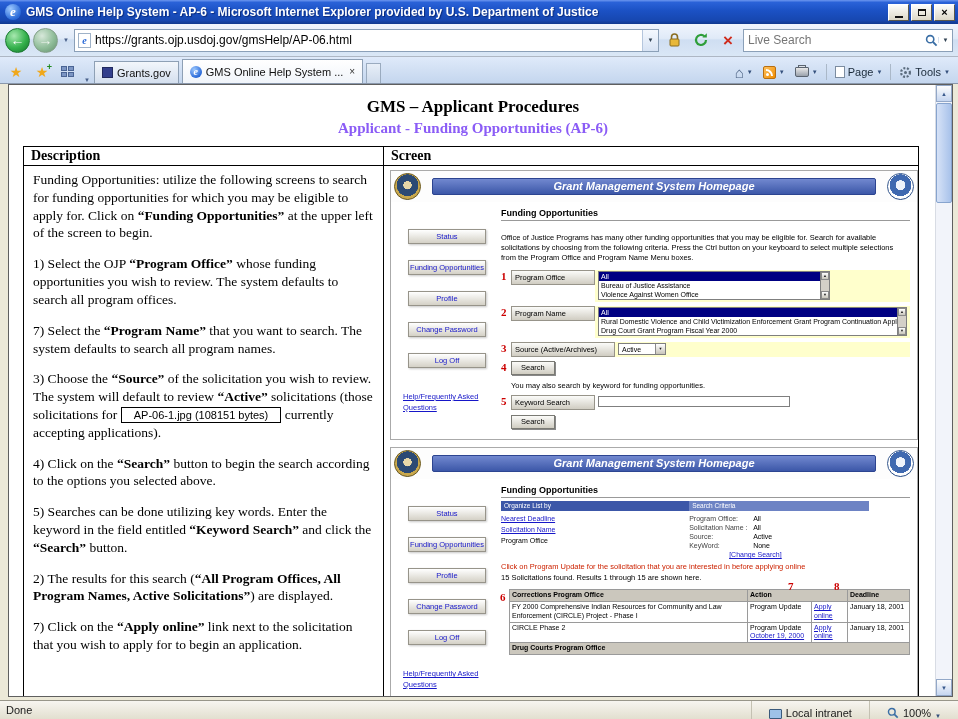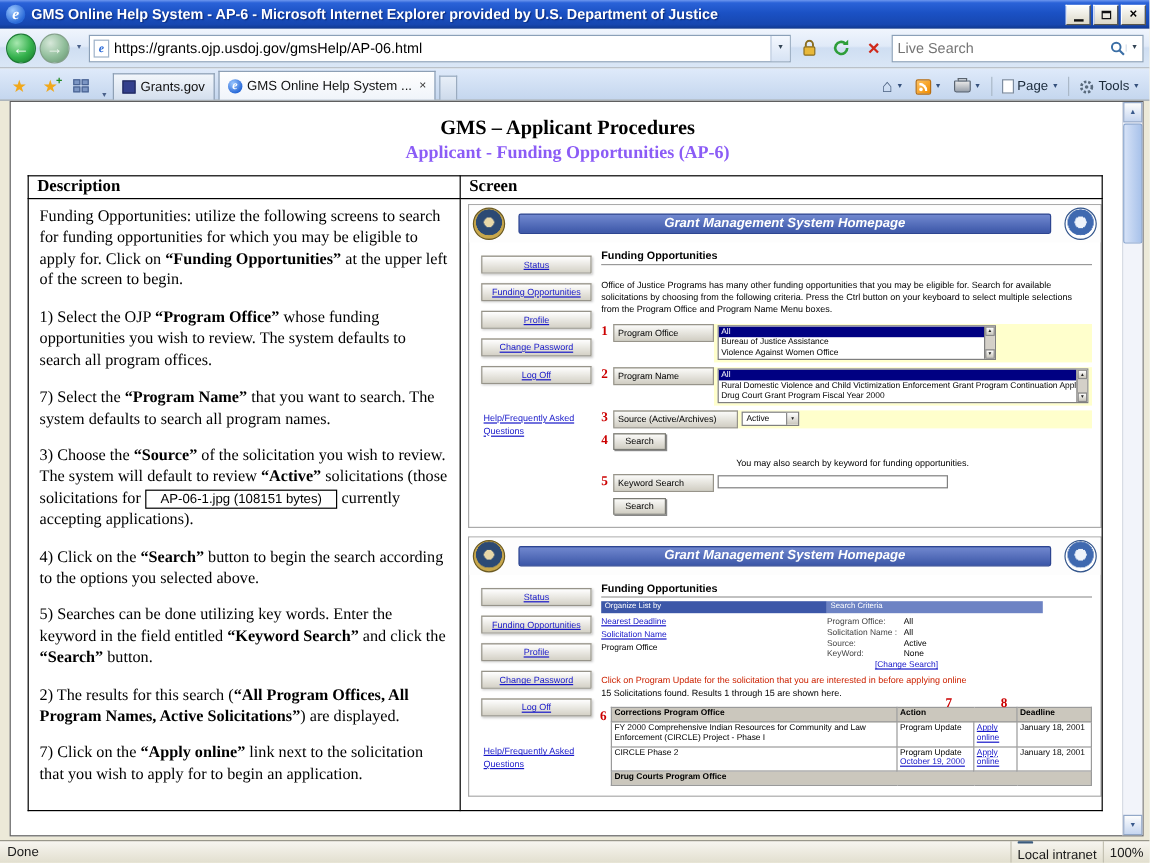--- a/index.html
+++ b/index.html
@@ -142,24 +142,24 @@
   .seal-ojp { background:radial-gradient(circle at 50% 45%, #eef3fb 0 26%, #3f69b0 27% 58%, #ffffff 59% 74%, #3f69b0 75%); border:1px solid #34568c; }
   .gms-banner {
     flex:1; margin:0 11px; height:17px; border:1px solid #2c4490; border-radius:2px;
     background:linear-gradient(180deg,#7188cf,#3c57a8); color:#fff;
     font:italic bold 11px/15px "Liberation Sans",sans-serif; text-align:center;
     white-space:nowrap; overflow:hidden;
   }
   .gms-body { display:flex; padding:4px 5px 8px 4px; }
   .gms-side { width:104px; flex:0 0 auto; padding-top:7px; }
   .side-btn {
-    width:92px; height:15px; margin:0 auto 8px; display:block;
+    width:78px; height:15px; margin:16px auto 8px; display:block;
     background:linear-gradient(180deg,#ffffff,#d4d1c6); border:1px solid #97948a;
     box-shadow:1px 1px 2px #c8c8c8; font-size:7.5px; line-height:13px; text-align:center;
-    color:#1616c8; text-decoration:underline; white-space:nowrap; overflow:hidden;
+    color:#1616c8; white-space:nowrap; overflow:hidden;
   }
   .help-link { display:block; width:88px; margin:24px auto 0; font-size:7.5px; line-height:1.4;
     color:#1616c8; text-decoration:underline; }
   .gms-main { flex:1; min-width:0; padding:1px 2px 0 2px; font-size:8px; color:#000; }
   .g-heading { font-size:9px; font-weight:bold; border-bottom:1px solid #999; padding-bottom:2px; margin:1px 0 3px; }
   .g1-intro { font-size:7.5px; line-height:1.35; margin:12px 0 7px; }
   .g1-row { display:flex; align-items:flex-start; margin-bottom:4px; }
   .mk { color:#cc0000; font-weight:bold; font-size:11px; font-family:"Liberation Serif",serif;
     width:10px; flex:0 0 auto; line-height:1.1; }
   .glabel {
@@ -178,21 +178,21 @@
   .lb-scroll { width:9px; flex:0 0 auto; background:#d4d0c8; border-left:1px solid #7f7f7f;
     display:flex; flex-direction:column; justify-content:space-between; }
   .lb-sb { height:8px; background:linear-gradient(#ffffff,#c8c5ba); border:1px solid #8a8a8a;
     font-size:4px; line-height:6px; text-align:center; color:#222; }
   .gselect { display:inline-flex; background:#fff; border:1px solid #7f7f7f; height:12px; align-items:center; }
   .gselect .val { font-size:7px; padding:0 3px; min-width:36px; }
   .gselect .sel-dd { width:10px; height:100%; background:linear-gradient(#ffffff,#c8c5ba);
     border-left:1px solid #8a8a8a; font-size:4px; line-height:10px; text-align:center; color:#222; }
   .gbtn { display:inline-block; background:linear-gradient(180deg,#fbfbf9,#d0cdc2);
     border:1px solid #7a7a74; box-shadow:1px 1px 0 #888; font-size:7.5px; padding:1px 9px 2px; }
-  .keyword-note { font-size:7.5px; margin:6px 0 5px 10px;text-align:center; }
+  .keyword-note { font-size:7.5px; margin:6px 0 5px 10px; }
   .kw-input { width:192px; height:11px; background:#fff; border:1px solid #7f7f7f; }
   .btn-row { margin:2px 0 2px 10px; }
 
   
   .org-bar { display:flex; height:10px; margin:1px 0 4px; }
   .org-left { flex:0 0 46%; background:#3c57a8; color:#fff; font-size:6.5px; line-height:10px; padding:0 3px;
     white-space:nowrap; overflow:hidden; }
   .org-right { flex:0 0 44%; background:#6d83c4; color:#fff; font-size:6.5px; line-height:10px; padding:0 3px;
     white-space:nowrap; overflow:hidden; }
   .org-fill { flex:1; }
@@ -225,22 +225,22 @@
     display:flex; align-items:center; justify-content:center; font-size:6px; color:#3a5a8c; }
   .sb-track { flex:1; position:relative; }
   .sb-thumb { position:absolute; top:1px; left:0; width:16px; height:100px;
     background:linear-gradient(90deg,#d6e2f7,#a8c2ea); border:1px solid #87a4ce; border-radius:2px; }
 
   
   .statusbar { height:19px; flex:0 0 19px; display:flex; align-items:center;
     background:linear-gradient(180deg,#f7f5f0,#e2dfcf); border-top:1px solid #98968a;
     font-size:11px; color:#1a1a1a; }
   .status-done { flex:1; padding-left:6px; }
-  .status-sec { display:flex; align-items:flex-start; gap:4px; padding:0 5px; height:100%;
-    border-left:1px solid #c4c1b2;flex-direction:column; }
+  .status-sec { display:flex; align-items:flex-end; gap:4px; padding:0 17px; height:100%;
+    border-left:1px solid #c4c1b2; }
   .zone-ico { width:13px; height:10px; background:#9ec2e8; border:1px solid #3a5a7c; border-radius:1px; }
   .zoom-dd { font-size:6px; color:#34507c; }
 </style>
 </head>
 <body>
 
 <div class="window">
 
   <div class="titlebar">
     <span class="ie-logo">e</span>

